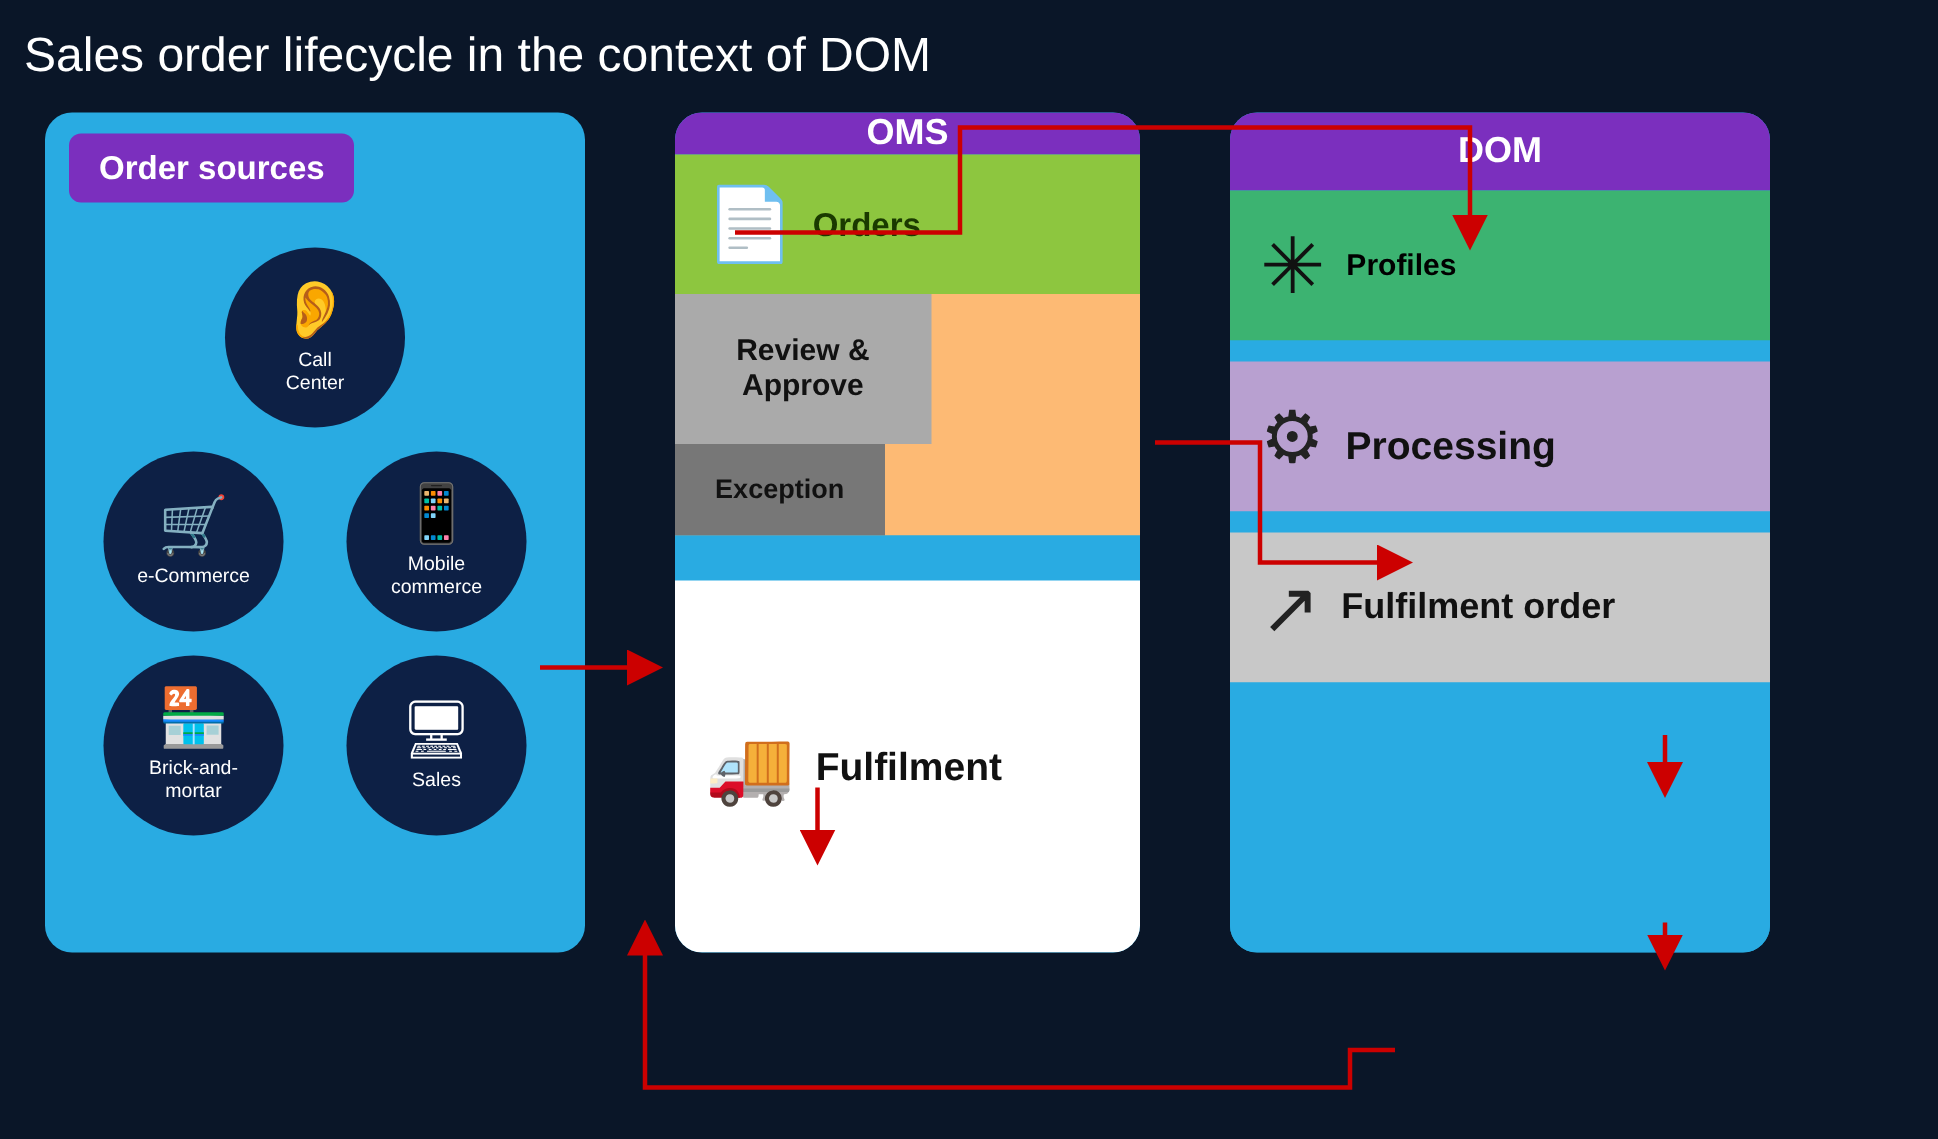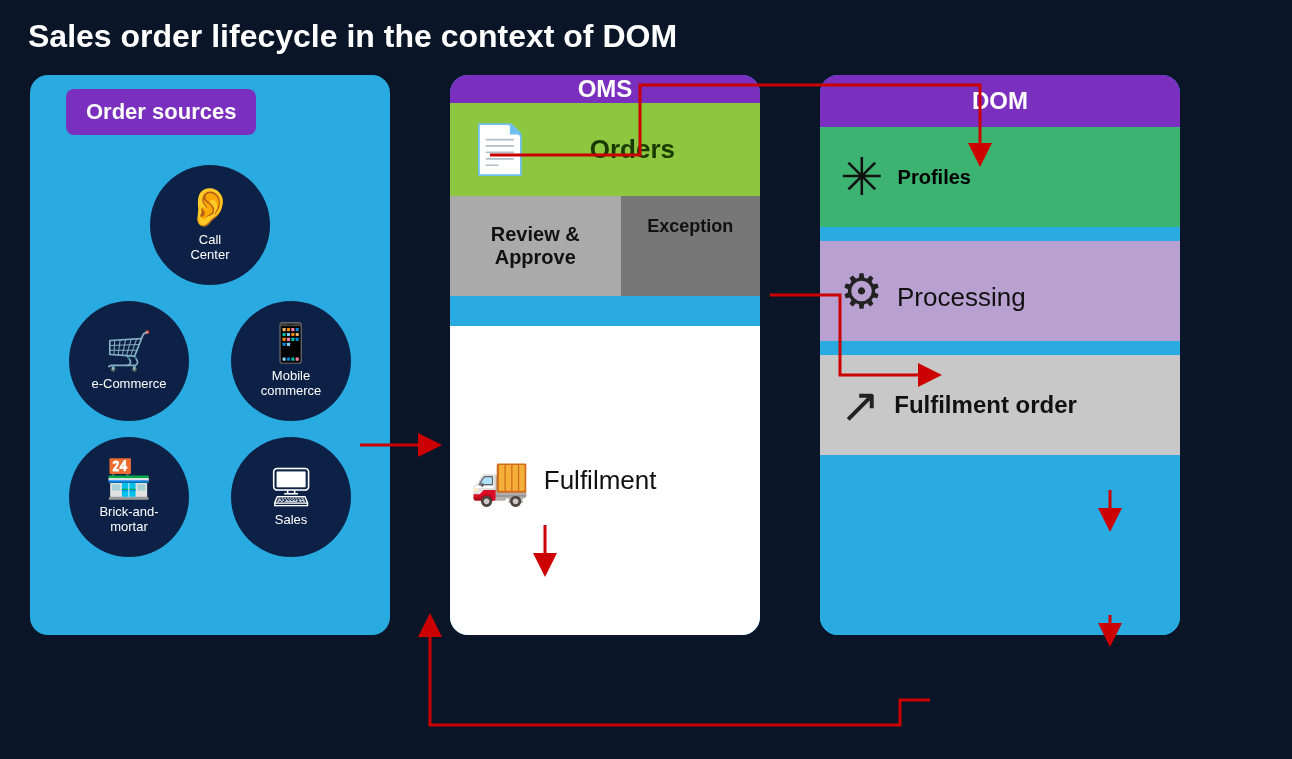--- a/index.html
+++ b/index.html
@@ -8,22 +8,22 @@
       font-family: 'Segoe UI', Arial, sans-serif;
       width: 1292px;
       height: 759px;
       overflow: hidden;
       position: relative;
     }
 
     .page-title {
       color: white;
       font-size: 32px;
-      font-weight: 700;
-      padding: 18px 24px 10px 28px;
+      font-weight: 400;
+      padding: 18px 24px 10px 16px;
     }
 
     .diagram-area {
       display: flex;
       flex-direction: row;
       align-items: flex-start;
       padding: 0 30px;
       gap: 0;
       position: relative;
       margin-top: 10px;
@@ -42,21 +42,20 @@
 
     .box-header-purple {
       background-color: #7b2fbe;
       color: white;
       font-size: 22px;
       font-weight: 600;
       border-radius: 8px;
       padding: 10px 20px;
       display: inline-block;
       margin-bottom: 20px;
-      margin-left: 20px;
     }
 
     .icons-grid {
       display: grid;
       grid-template-columns: 1fr 1fr;
       gap: 16px;
       padding: 0 10px;
       margin-top: 10px;
     }
 
@@ -110,34 +109,33 @@
     .oms-orders {
       background-color: #8dc63f;
       display: flex;
       align-items: center;
       padding: 18px 20px;
       gap: 12px;
     }
 
     .oms-orders .label {
       color: #1a3a00;
-      font-size: 26px;
-      font-weight: 700;
-      margin-left: 48px;
+      font-size: 22px;
+      font-weight: 700;
     }
 
     .oms-orders .icon-symbol {
       font-size: 44px;
       color: #222;
     }
 
     .oms-middle {
-      background-color: #c2410c;
-      display: flex;
-      flex-direction: row;
+      background-color: #fdba74;
+      display: flex;
+      flex-direction: column;
       flex: 0 0 auto;
     }
 
     .oms-review {
       background-color: #aaa;
       width: 55%;
       padding: 20px 16px;
       font-size: 20px;
       font-weight: 600;
       color: #111;
@@ -170,21 +168,21 @@
       display: flex;
       align-items: center;
       padding: 22px 20px;
       gap: 14px;
       flex: 1;
     }
 
     .oms-fulfilment .label {
       color: #111;
       font-size: 26px;
-      font-weight: 400;
+      font-weight: 700;
     }
 
     .oms-fulfilment .icon-symbol {
       font-size: 44px;
       color: #222;
     }
 
     
     .dom-box {
       background-color: #29abe2;
@@ -227,21 +225,21 @@
       display: flex;
       align-items: center;
       padding: 18px 20px;
       gap: 14px;
       min-height: 100px;
     }
 
     .dom-processing .label {
       color: #111;
       font-size: 26px;
-      font-weight: 400;
+      font-weight: 700;
       margin-top: 12px;
     }
 
     .dom-fulfilment-plan {
       background-color: #c8c8c8;
       display: flex;
       align-items: center;
       padding: 18px 20px;
       gap: 14px;
       min-height: 100px;

